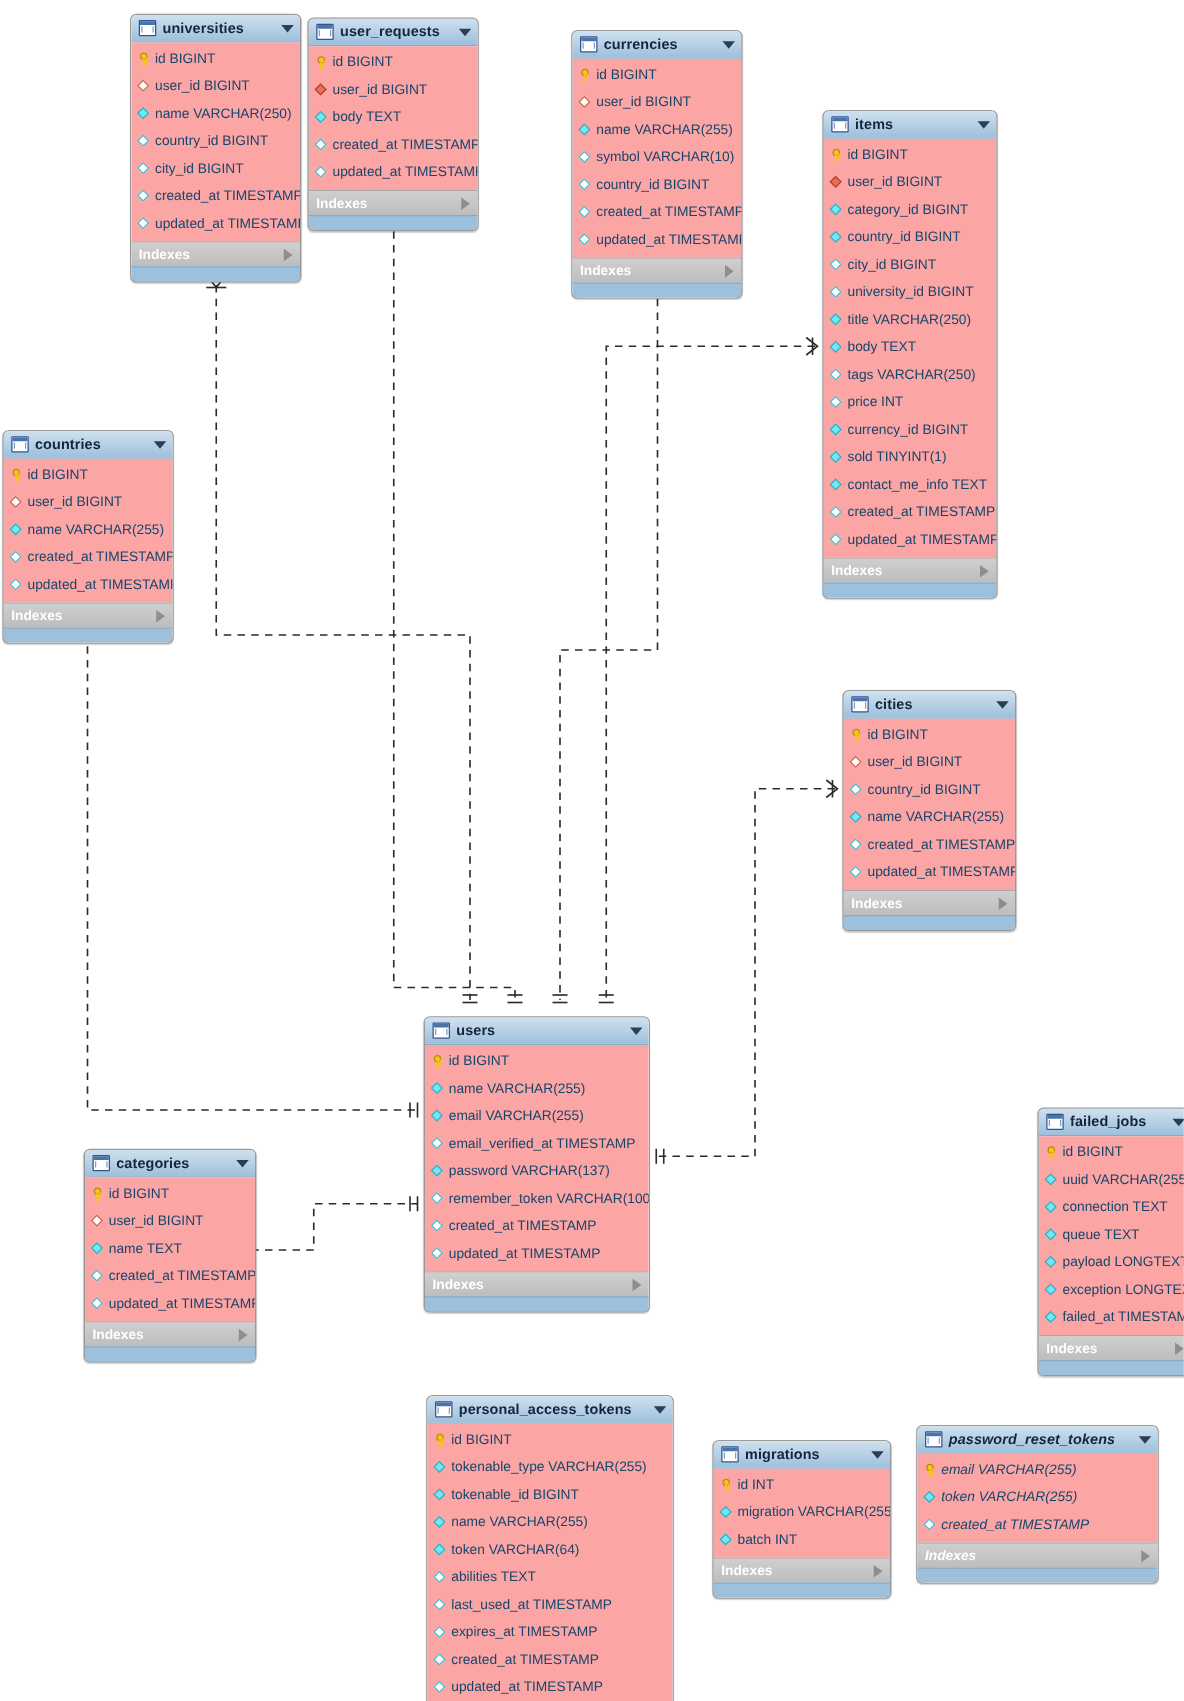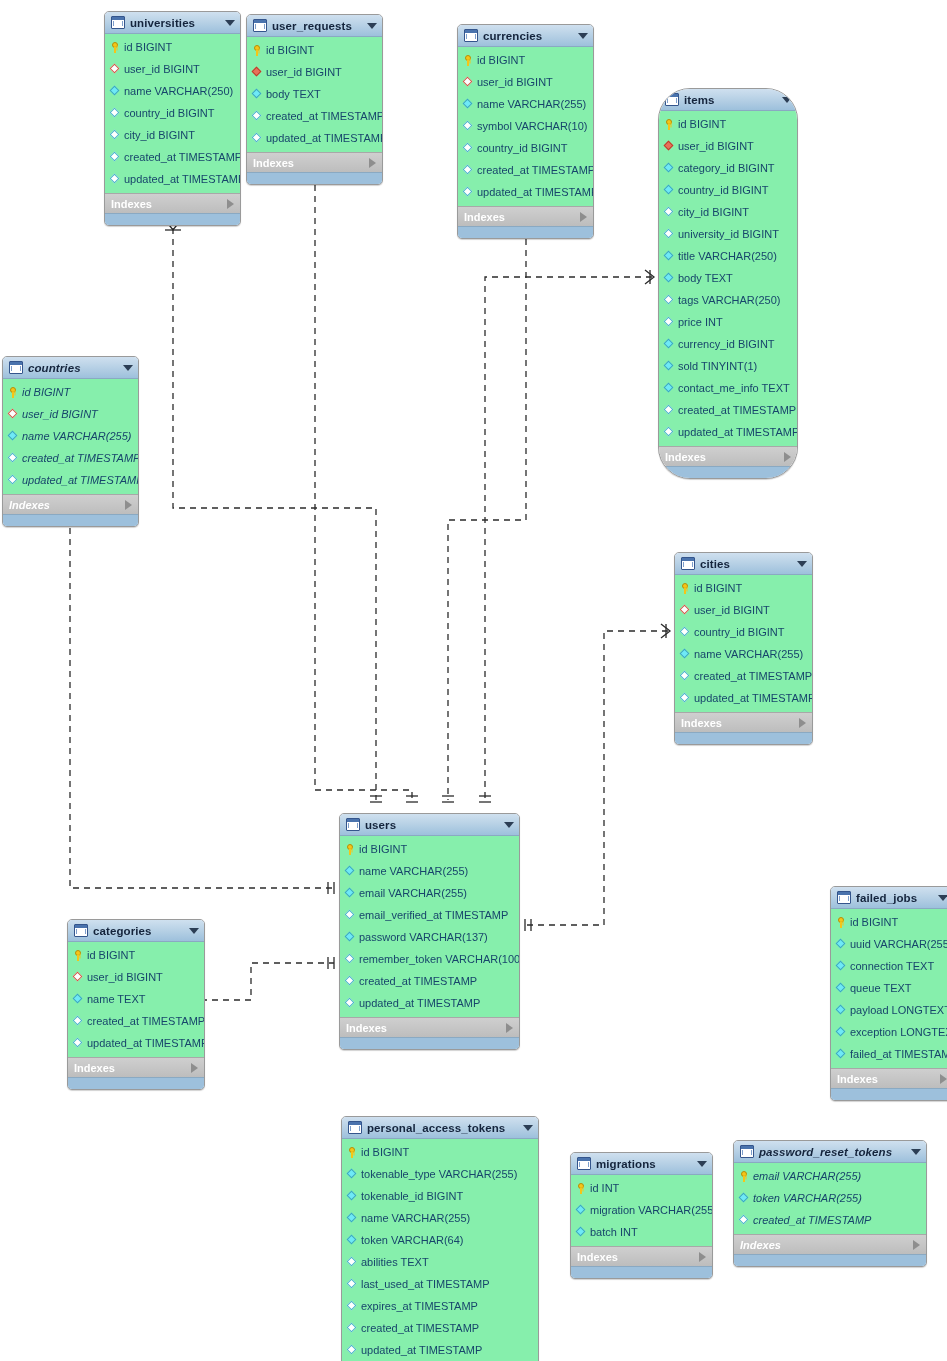--- a/index.html
+++ b/index.html
@@ -43,21 +43,21 @@
   }
   .tname{
     font-size:11.5px;font-weight:bold;color:#14243c;white-space:nowrap;
     flex:1 1 auto;letter-spacing:.1px;
   }
   .caret{
     width:0;height:0;flex:0 0 auto;
     border-left:5px solid transparent;border-right:5px solid transparent;
     border-top:6px solid #2c3e55;margin-left:4px;
   }
-  .cols{padding:2px 0 3px 0;background:#86efac;}
+  .cols{padding:2px 0 3px 0;background:#fca5a5;}
   .col{
     height:22px;display:flex;align-items:center;padding-left:5px;
     font-size:11px;color:#17456b;white-space:nowrap;box-sizing:border-box;
   }
   .ic{width:11px;height:11px;flex:0 0 auto;margin-right:3px;position:relative;}
   
   .ic.pk::before{
     content:"";position:absolute;left:2px;top:0;width:6px;height:6px;
     border-radius:50%;background:#f5c518;border:1px solid #b78d05;box-sizing:border-box;
   }
@@ -283,21 +283,21 @@
           <span class="ic dia"></span>
           <span>updated_at TIMESTAMP</span>
         </div>
       </div>
       <div class="idx">
         <span class="lbl">Indexes</span>
         <span class="arr"></span>
       </div>
       <div class="tfoot"></div>
     </div>
-    <div class="table" style="left: 658px; top: 88px; width: 140px; border-radius: 32px;">
+    <div class="table" style="left: 658px; top: 88px; width: 140px;">
       <div class="thead">
         <span class="ticon"></span>
         <span class="tname">items</span>
         <span class="caret"></span>
       </div>
       <div class="cols">
         <div class="col">
           <span class="ic pk"></span>
           <span>id BIGINT</span>
         </div>
@@ -357,21 +357,21 @@
           <span class="ic dia"></span>
           <span>updated_at TIMESTAMP</span>
         </div>
       </div>
       <div class="idx">
         <span class="lbl">Indexes</span>
         <span class="arr"></span>
       </div>
       <div class="tfoot"></div>
     </div>
-    <div class="table" style="left: 2px; top: 356px; width: 137px; font-style: italic;">
+    <div class="table" style="left: 2px; top: 344px; width: 137px;">
       <div class="thead">
         <span class="ticon"></span>
         <span class="tname">countries</span>
         <span class="caret"></span>
       </div>
       <div class="cols">
         <div class="col">
           <span class="ic pk"></span>
           <span>id BIGINT</span>
         </div>

